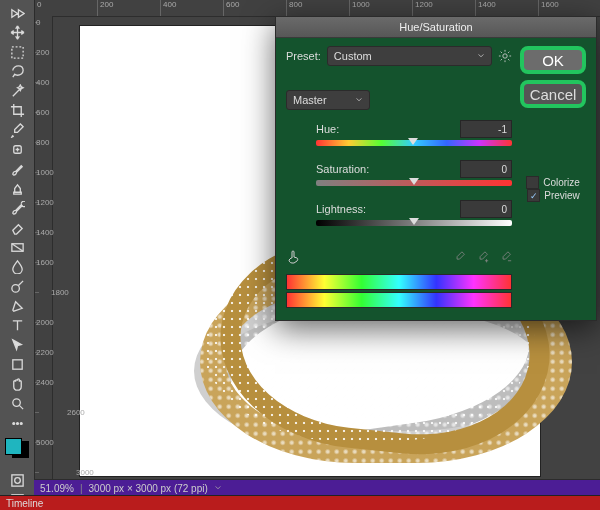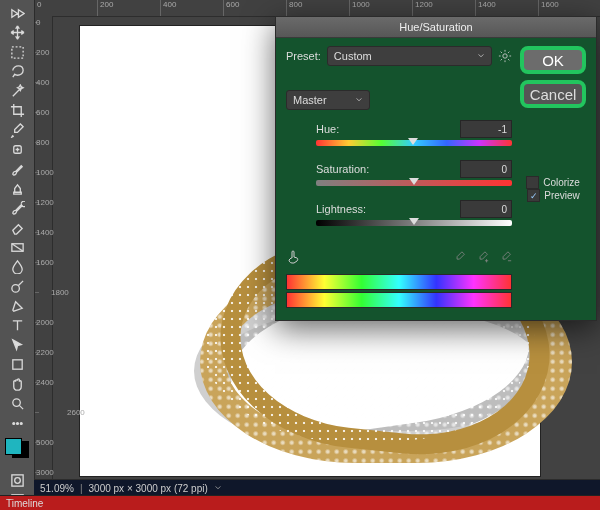--- a/index.html
+++ b/index.html
@@ -26,21 +26,21 @@
   .band{position:absolute;border-radius:50%/60%;border-style:solid}
   .b1{left:0;top:30px;width:320px;height:150px;border-width:26px;border-color:#c9a45a}
   .b1::after{content:"";position:absolute;inset:-26px;border:26px solid transparent;border-radius:inherit;
     background:radial-gradient(circle at 30% 30%,rgba(255,255,255,.6) 0 1px,transparent 3px) 0 0/9px 9px}
   .b2{left:-6px;top:60px;width:330px;height:120px;border-width:20px;border-color:#cfcfcf}
   .b3{left:20px;top:10px;width:290px;height:170px;border-width:20px;border-color:#b78f3e;transform:rotate(6deg)}
   .b4{left:14px;top:50px;width:300px;height:130px;border-width:16px;border-color:#bdbdbd;transform:rotate(-8deg)}
   .ring .dots{position:absolute;inset:0;background:
     radial-gradient(circle,rgba(255,255,255,.85) 0 1px,transparent 1.6px) 4px 4px/8px 8px;mix-blend-mode:screen;border-radius:50%/60%;mask:radial-gradient(ellipse 160px 90px at center,transparent 55%,#000 56%)}
   
-  .status{position:absolute;left:34px;right:0;bottom:14px;height:16px;background:#0f172a;border-top:1px solid #2c2c2c;display:flex;align-items:center;font-size:10px;color:#ccc;padding-left:6px;z-index:4}
+  .status{position:absolute;left:34px;right:0;bottom:14px;height:16px;background:#4c1d95;border-top:1px solid #2c2c2c;display:flex;align-items:center;font-size:10px;color:#ccc;padding-left:6px;z-index:4}
   .status .sep{margin:0 6px;color:#888}
   .status svg{width:8px;height:8px;stroke:#aaa;fill:none}
   .timeline{position:absolute;left:0;right:0;bottom:0;height:14px;background:#b91c1c;border-top:1px solid #222;color:#ddd;font-size:10px;display:flex;align-items:center;padding-left:6px;z-index:4}
   
   .dialog{position:absolute;left:275px;top:16px;width:320px;background:#14532d;border:1px solid #2b2b2b;box-shadow:0 8px 30px rgba(0,0,0,.6);z-index:10;font-size:11px;color:#ddd}
   .dlg-title{height:20px;background:linear-gradient(#6a6a6a,#575757);border-bottom:1px solid #3a3a3a;display:flex;align-items:center;justify-content:center;font-size:11px;color:#eee;position:relative}
   .dlg-body{display:flex;padding:8px 10px 10px 10px}
   .dlg-left{flex:1}
   .dlg-right{width:66px;display:flex;flex-direction:column;align-items:center;gap:6px;margin-left:8px}
   .row{display:flex;align-items:center;margin-bottom:6px}
@@ -248,21 +248,21 @@
     <div class="vtick" style="top: 306px;">2000</div>
     <div class="vmark" style="top: 336px;"></div>
     <div class="vtick" style="top: 336px;">2200</div>
     <div class="vmark" style="top: 366px;"></div>
     <div class="vtick" style="top: 366px;">2400</div>
     <div class="vmark" style="top: 396px;"></div>
     <div class="vtick" style="top: 396px; margin-left: 31px;">2600</div>
     <div class="vmark" style="top: 426px;"></div>
     <div class="vtick" style="top: 426px;">5000</div>
     <div class="vmark" style="top: 456px;"></div>
-    <div class="vtick" style="top: 456px;">3000</div>
+    <div class="vtick" style="top: 456px; padding-left: 40px;">3000</div>
   </div>
 
 <div class="canvas">
   <div class="doc">
     <div class="ring">
       <div class="band b4"></div>
       <div class="band b2"></div>
       <div class="band b1"></div>
       <div class="band b3"></div>
       <div class="dots"></div>

